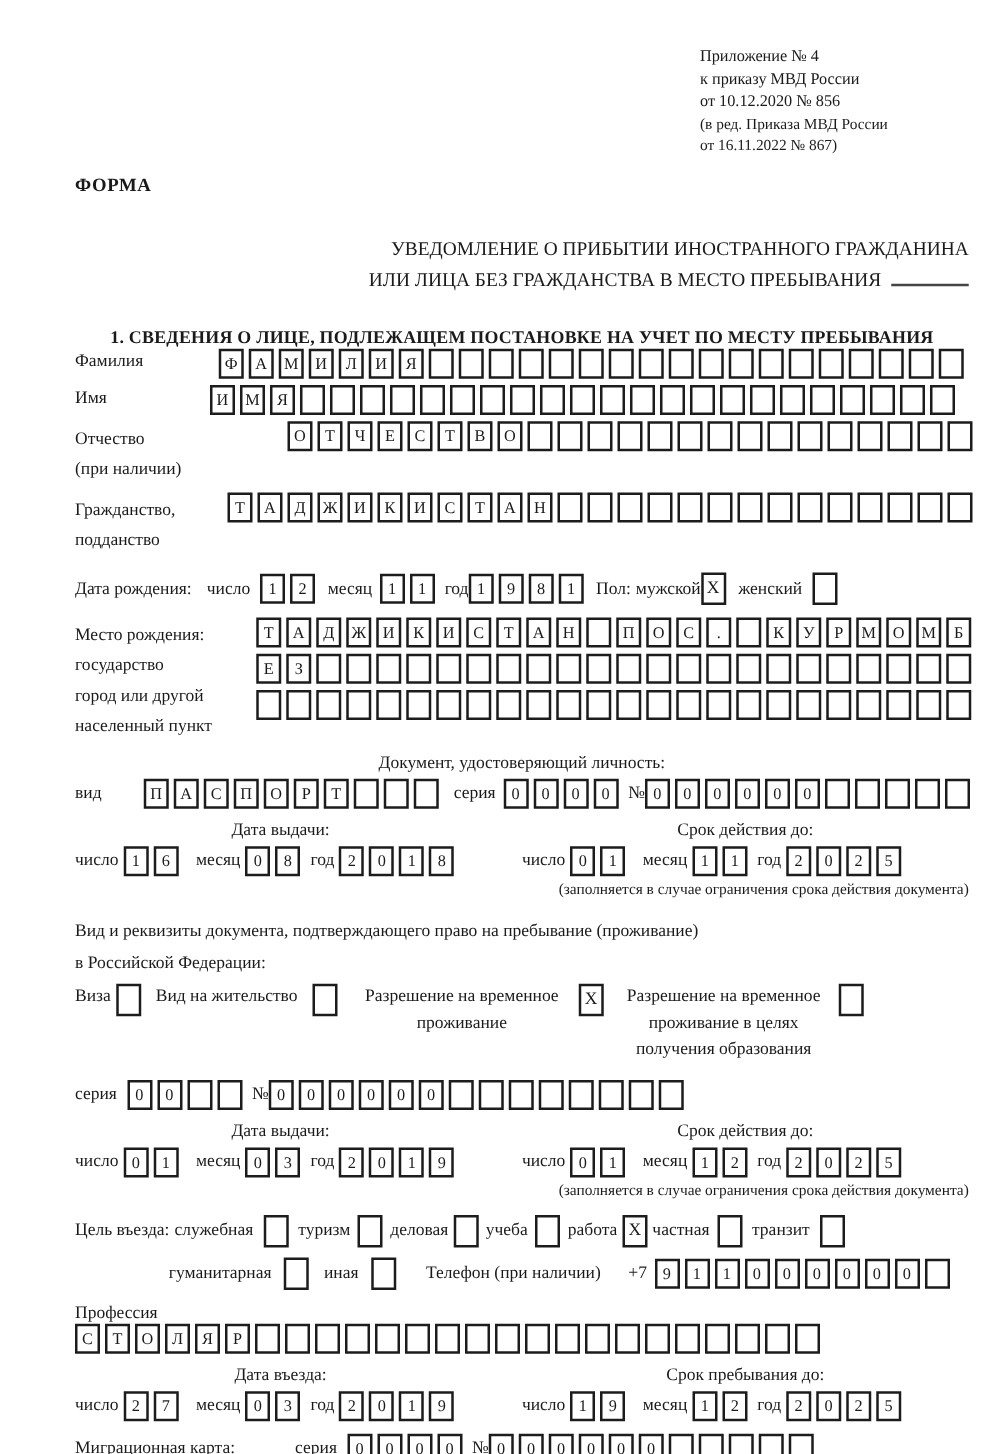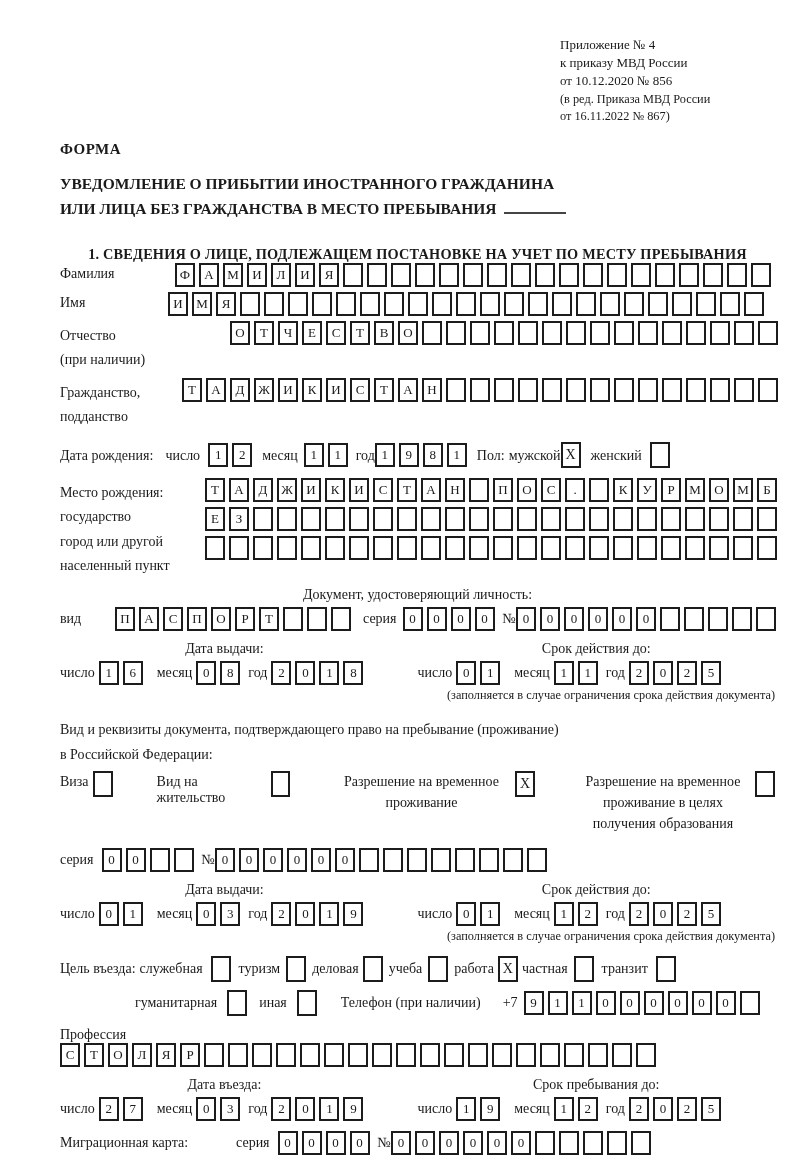--- a/index.html
+++ b/index.html
@@ -6,21 +6,21 @@
   .page {
     width:800px; min-height:1163px; margin:0 auto; background:#ffffff;
     box-sizing:border-box; padding:36px 25px 30px 60px;
     font-family:"Liberation Serif","DejaVu Serif",serif;
     font-size:14px; color:#1a1a1a;
   }
   
   .hdr { margin-left:500px; font-size:13px; line-height:1.4; }
   .hdr .small { font-size:12.3px; }
   .forma { text-align:left; padding-right:8px; font-weight:bold; font-size:15px; margin-top:16px; letter-spacing:0.5px; }
-  .title { text-align:left; font-weight:bold; font-size:15.5px; line-height:1.6; margin-top:14px; }
+  .title { text-align:right; font-weight:normal; font-size:15.5px; line-height:1.6; margin-top:30px; }
   .blank-line { display:inline-block; width:62px; border-bottom:2px solid #444; height:0.9em; margin-left:8px; }
   .sect { text-align:center; font-weight:bold; font-size:14.3px; margin-top:24px; letter-spacing:0.2px; }
 
   
   .cells { display:flex; flex-wrap:nowrap; }
   .cell {
     flex:none; width:16px; height:20px; border:2px solid #1c1c1c; margin-right:4px;
     text-align:center; line-height:20px; font-size:13px; background:#fff;
   }
   .checkbox {
@@ -48,21 +48,21 @@
   .dates-heading { text-align:center; margin-bottom:4px; }
   .dates-row { display:flex; align-items:center; }
   .dates-row .cells { margin:0 4px; }
   .note { font-size:12.3px; text-align:right; margin-top:3px; }
 
   .para { margin-top:14px; line-height:1.8; }
 
   .opt { display:flex; align-items:flex-start; }
   .opt .optlabel { padding-top:3px; }
   .opt .optlabel.centered { text-align:center; line-height:1.5; padding-top:0; }
-  .opts-row { display:flex; align-items:flex-start; margin-top:4px;gap:32px; }
+  .opts-row { display:flex; align-items:flex-start; margin-top:4px; }
 
   .stack > .cells { margin-bottom:5px; }
   .phone-prefix { padding-top:3px; margin-right:6px; }
 </style>
 </head>
 <body>
 
 <div class="page">
 
   <div class="hdr">

